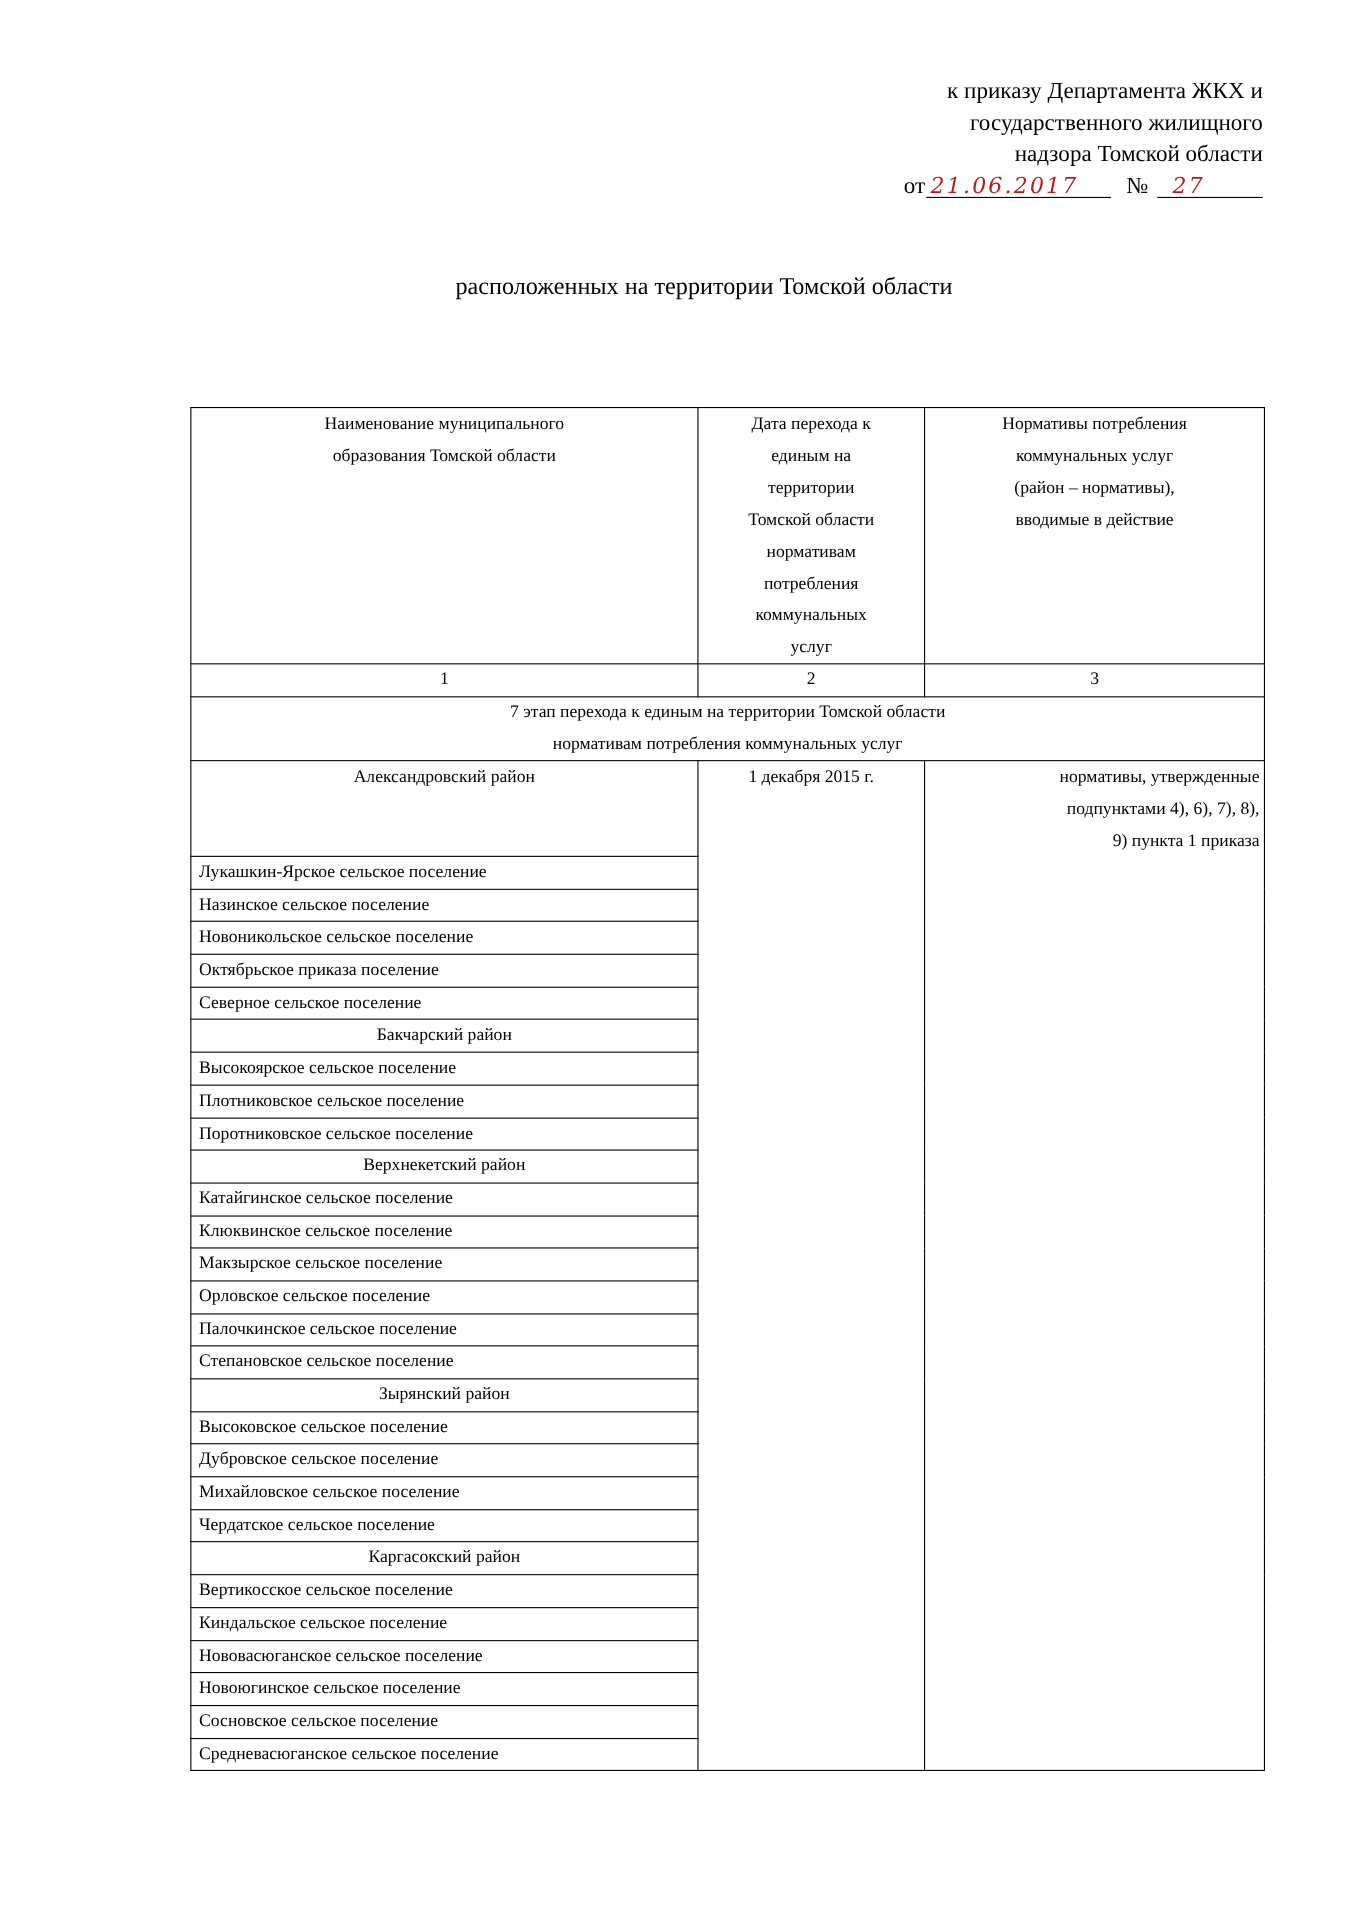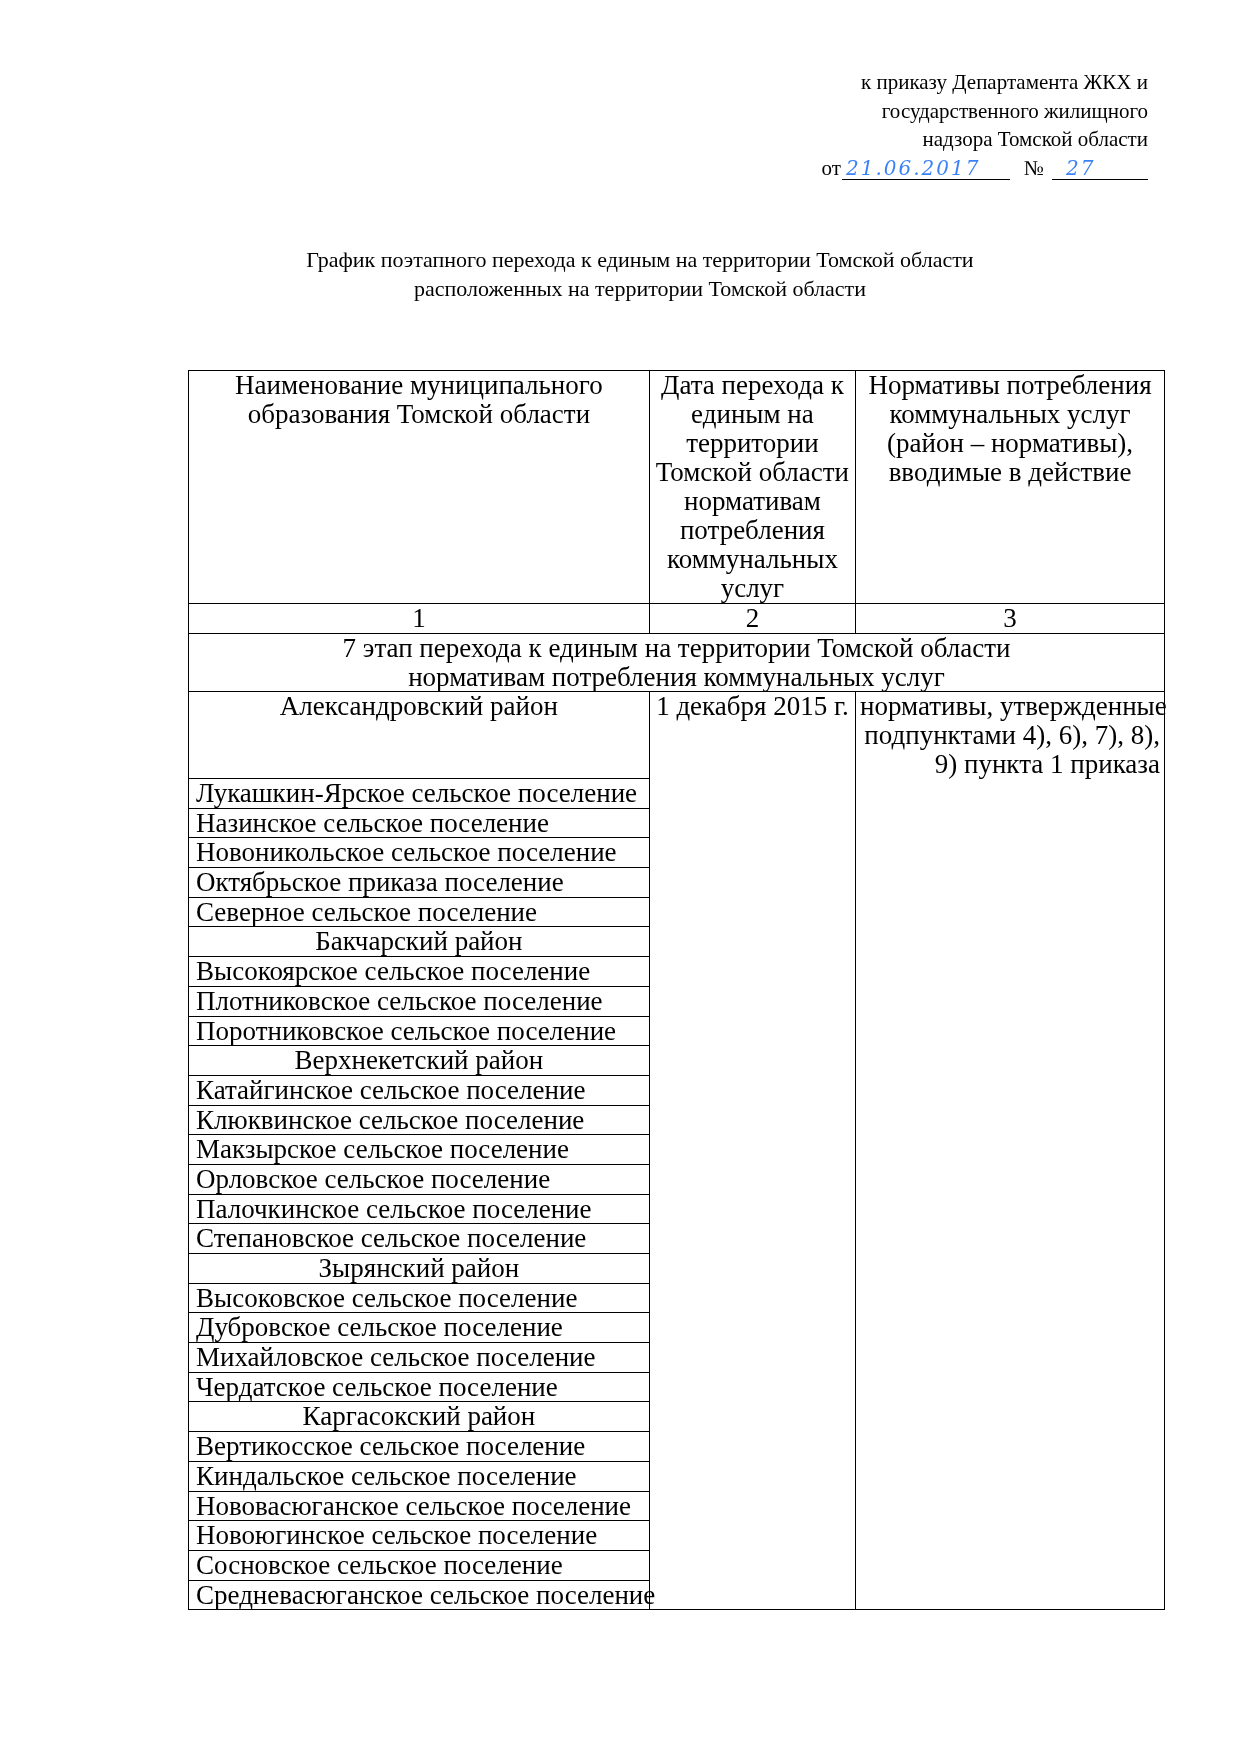--- a/index.html
+++ b/index.html
@@ -26,46 +26,46 @@
     .appendix .line { display: block; white-space: nowrap; }
     .sig-line {
       display: inline-block;
       border-bottom: 1px solid #000;
       font-family: "DejaVu Serif", serif;
       font-style: italic;
       font-size: 20px;
       line-height: 22px;
       text-align: left;
       letter-spacing: 2px;
-      color: #3b82f6;
+      color: #b91c1c;
     }
     .sig-date { width: 164px; padding-left: 4px; }
     .sig-num { width: 82px; padding-left: 14px; }
     .sig-prefix { margin-right: 1px; }
     .sig-no { margin: 0 8px 0 14px; }
 
     .title {
       position: absolute;
       left: 150px;
       width: 980px;
       top: 245px;
       text-align: center;
       font-size: 22px;
       line-height: 29px;
     }
     .title .line { display: block; white-space: nowrap; }
 
     table.schedule {
       position: absolute;
-      left: 188px;
+      left: 173px;
       top: 370px;
       width: 977px;
       border-collapse: collapse;
       table-layout: fixed;
-      font-size: 27px;
+      font-size: 16px;
       line-height: 29px;
     }
     table.schedule td {
       border: 1.5px solid #000;
       padding: 0 4px;
       vertical-align: top;
     }
     .c1 { width: 449px; }
     .c2 { width: 201px; }
     .c3 { width: 301px; }
@@ -92,21 +92,20 @@
 <div class="appendix">
   <span class="line">к приказу Департамента ЖКХ и</span>
   <span class="line">государственного жилищного</span>
   <span class="line">надзора Томской области</span>
   <span class="line">
     <span class="sig-prefix">от</span><span class="sig-line sig-date">21.06.2017</span><span class="sig-no">№</span><span class="sig-line sig-num">27</span>
   </span>
 </div>
 
 <div class="title">
-  <span class="line">График поэтапного перехода к единым на территории Томской области</span>
   <span class="line">расположенных на территории Томской области</span>
 </div>
 
 <table class="schedule">
   <colgroup>
     <col class="c1">
       <col class="c2">
       <col class="c3">
   </colgroup>
   <tbody>

